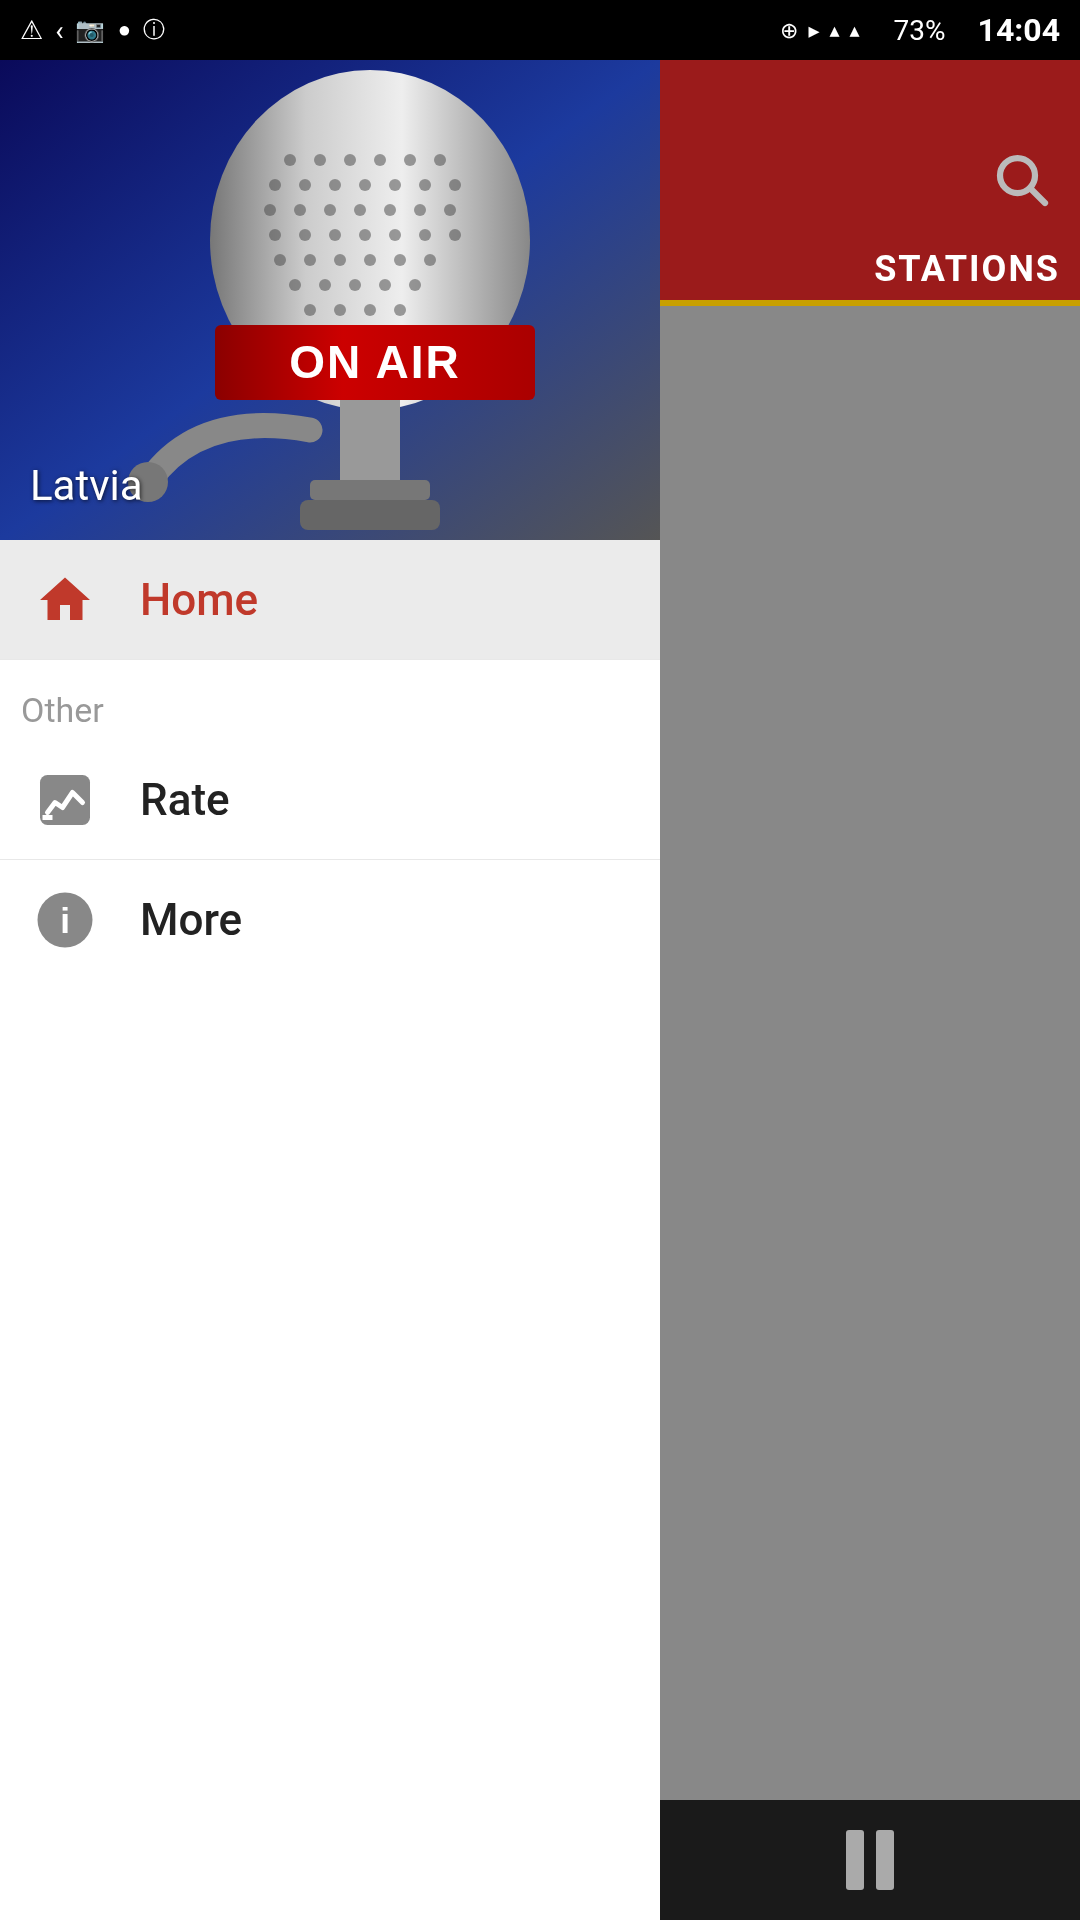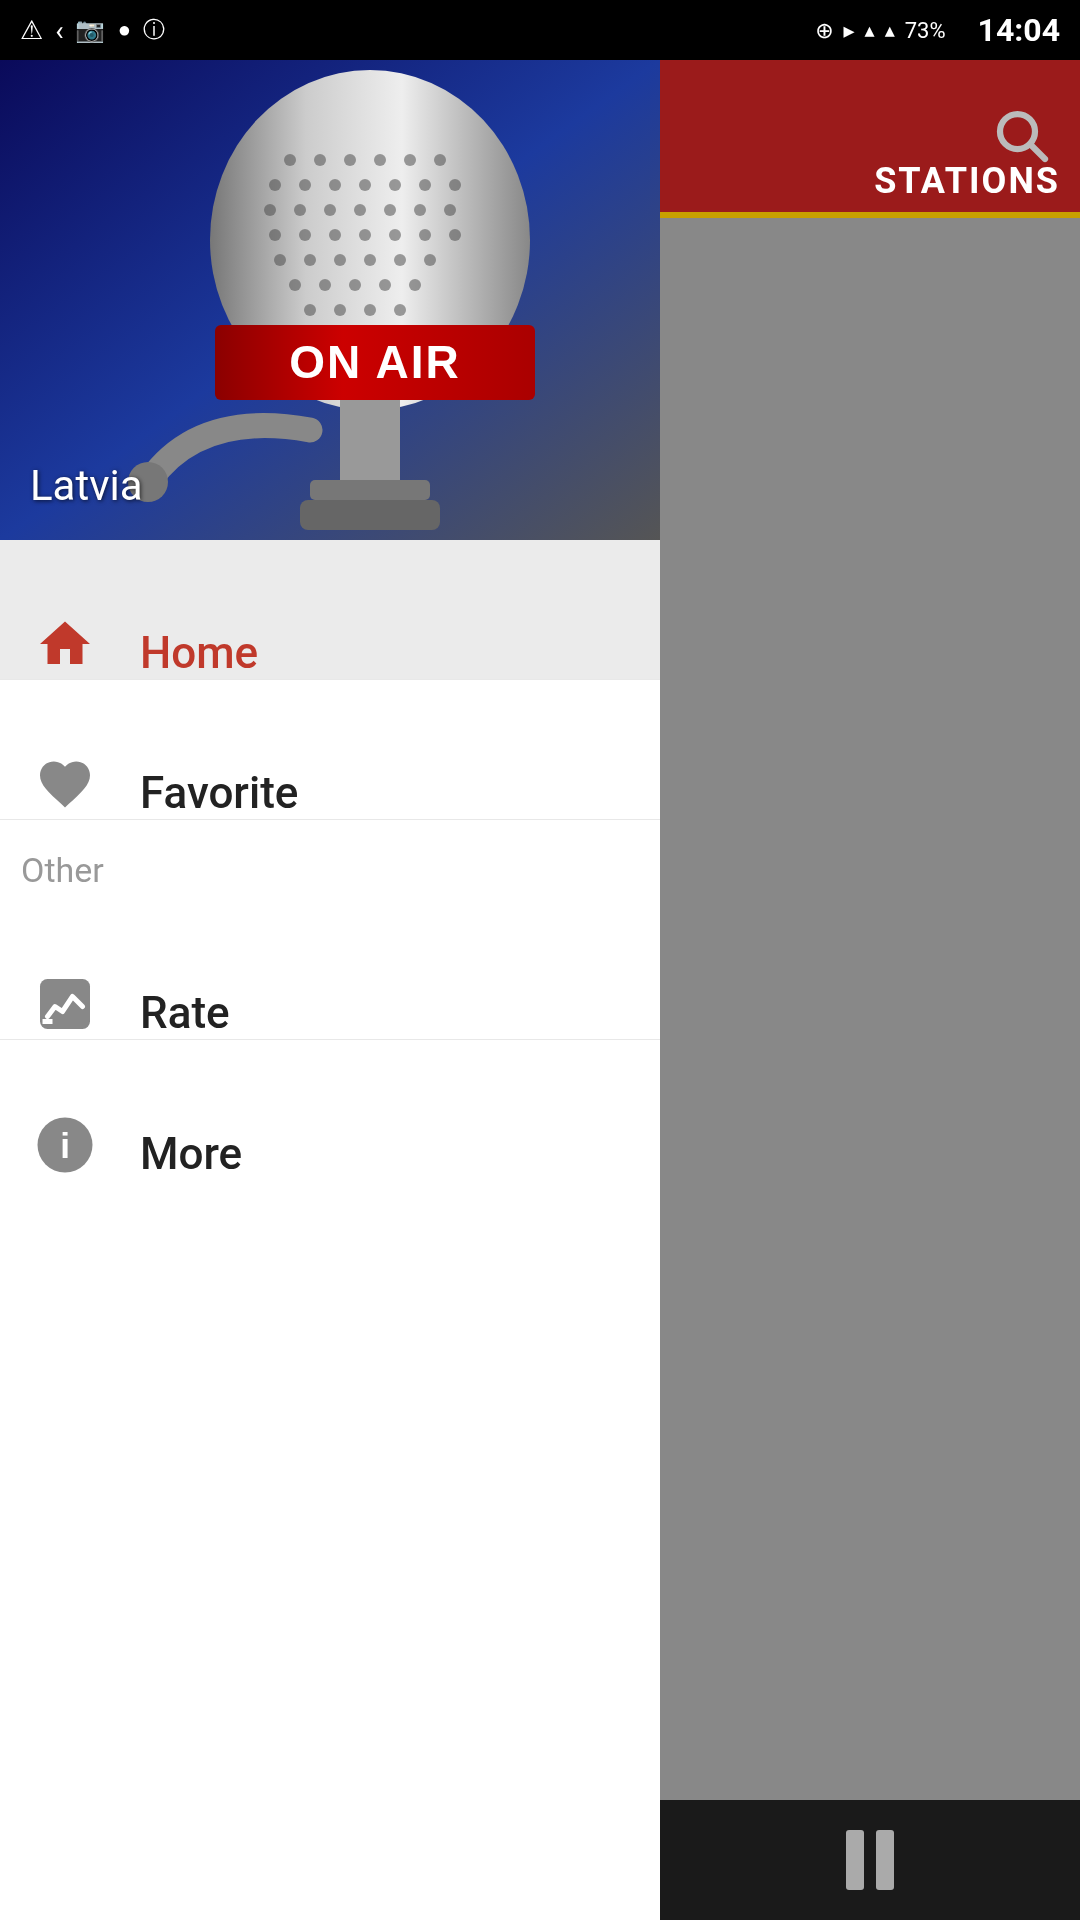--- a/index.html
+++ b/index.html
@@ -46,21 +46,22 @@
 
     .status-time {
       color: #fff;
       font-size: 32px;
       font-weight: bold;
       margin-left: 22px;
     }
 
     .battery-text {
       color: #fff;
-      font-size: 22px;
+      font-size: 28px;
+      margin-left: 24px;
     }
 
     
     .main-layout {
       display: flex;
       width: 100%;
       height: calc(1920px - 60px);
       position: relative;
     }
 
@@ -105,23 +106,23 @@
     }
 
     
     .menu-list {
       flex: 1;
       background: #fff;
     }
 
     .menu-item {
       display: flex;
-      align-items: flex-end;
+      align-items: center;
       padding: 0 30px;
-      height: 140px;
+      height: 120px;
       cursor: pointer;
       border-bottom: 1px solid #e8e8e8;
     }
 
     .menu-item.active {
       background: #ebebeb;
     }
 
     .menu-icon {
       width: 70px;
@@ -156,21 +157,21 @@
     .right-panel {
       flex: 1;
       background: #888;
       position: relative;
       display: flex;
       flex-direction: column;
     }
 
     .right-panel-header {
       background: #9b1b1b;
-      height: 152px;
+      height: 240px;
       display: flex;
       align-items: center;
       justify-content: flex-end;
       padding: 0 30px;
       flex-shrink: 0;
     }
 
     .right-panel-content {
       flex: 1;
       background: #888;
@@ -331,28 +332,20 @@
 
       <div class="menu-item active">
         <div class="menu-icon">
           <svg width="60" height="60" viewBox="0 0 24 24" xmlns="http://www.w3.org/2000/svg">
             <path class="home-svg" d="M10 20v-6h4v6h5v-8h3L12 3 2 12h3v8z" fill="#c0392b"></path>
           </svg>
         </div>
         <span class="menu-item-label">Home</span>
       </div>
 
-      <div class="menu-item">
-        <div class="menu-icon">
-          <svg width="60" height="60" viewBox="0 0 24 24" xmlns="http://www.w3.org/2000/svg">
-            <path d="M12 21.35l-1.45-1.32C5.4 15.36 2 12.28 2 8.5 2 5.42 4.42 3 7.5 3c1.74 0 3.41.81 4.5 2.09C13.09 3.81 14.76 3 16.5 3 19.58 3 22 5.42 22 8.5c0 3.78-3.4 6.86-8.55 11.54L12 21.35z" fill="#888"></path>
-          </svg>
-        </div>
-        <span class="menu-item-label">Favorite</span>
-      </div>
 
       <div class="section-header">Other</div>
 
       <div class="menu-item">
         <div class="menu-icon">
           <svg width="60" height="60" viewBox="0 0 24 24" xmlns="http://www.w3.org/2000/svg">
             <rect x="2" y="2" width="20" height="20" rx="3" fill="#888"></rect>
             <path d="M5 17 L8 13 L11 15 L15 9 L19 13" stroke="white" stroke-width="2" fill="none" stroke-linecap="round" stroke-linejoin="round"></path>
             <line x1="3" y1="19" x2="7" y2="19" stroke="white" stroke-width="2"></line>
           </svg>

